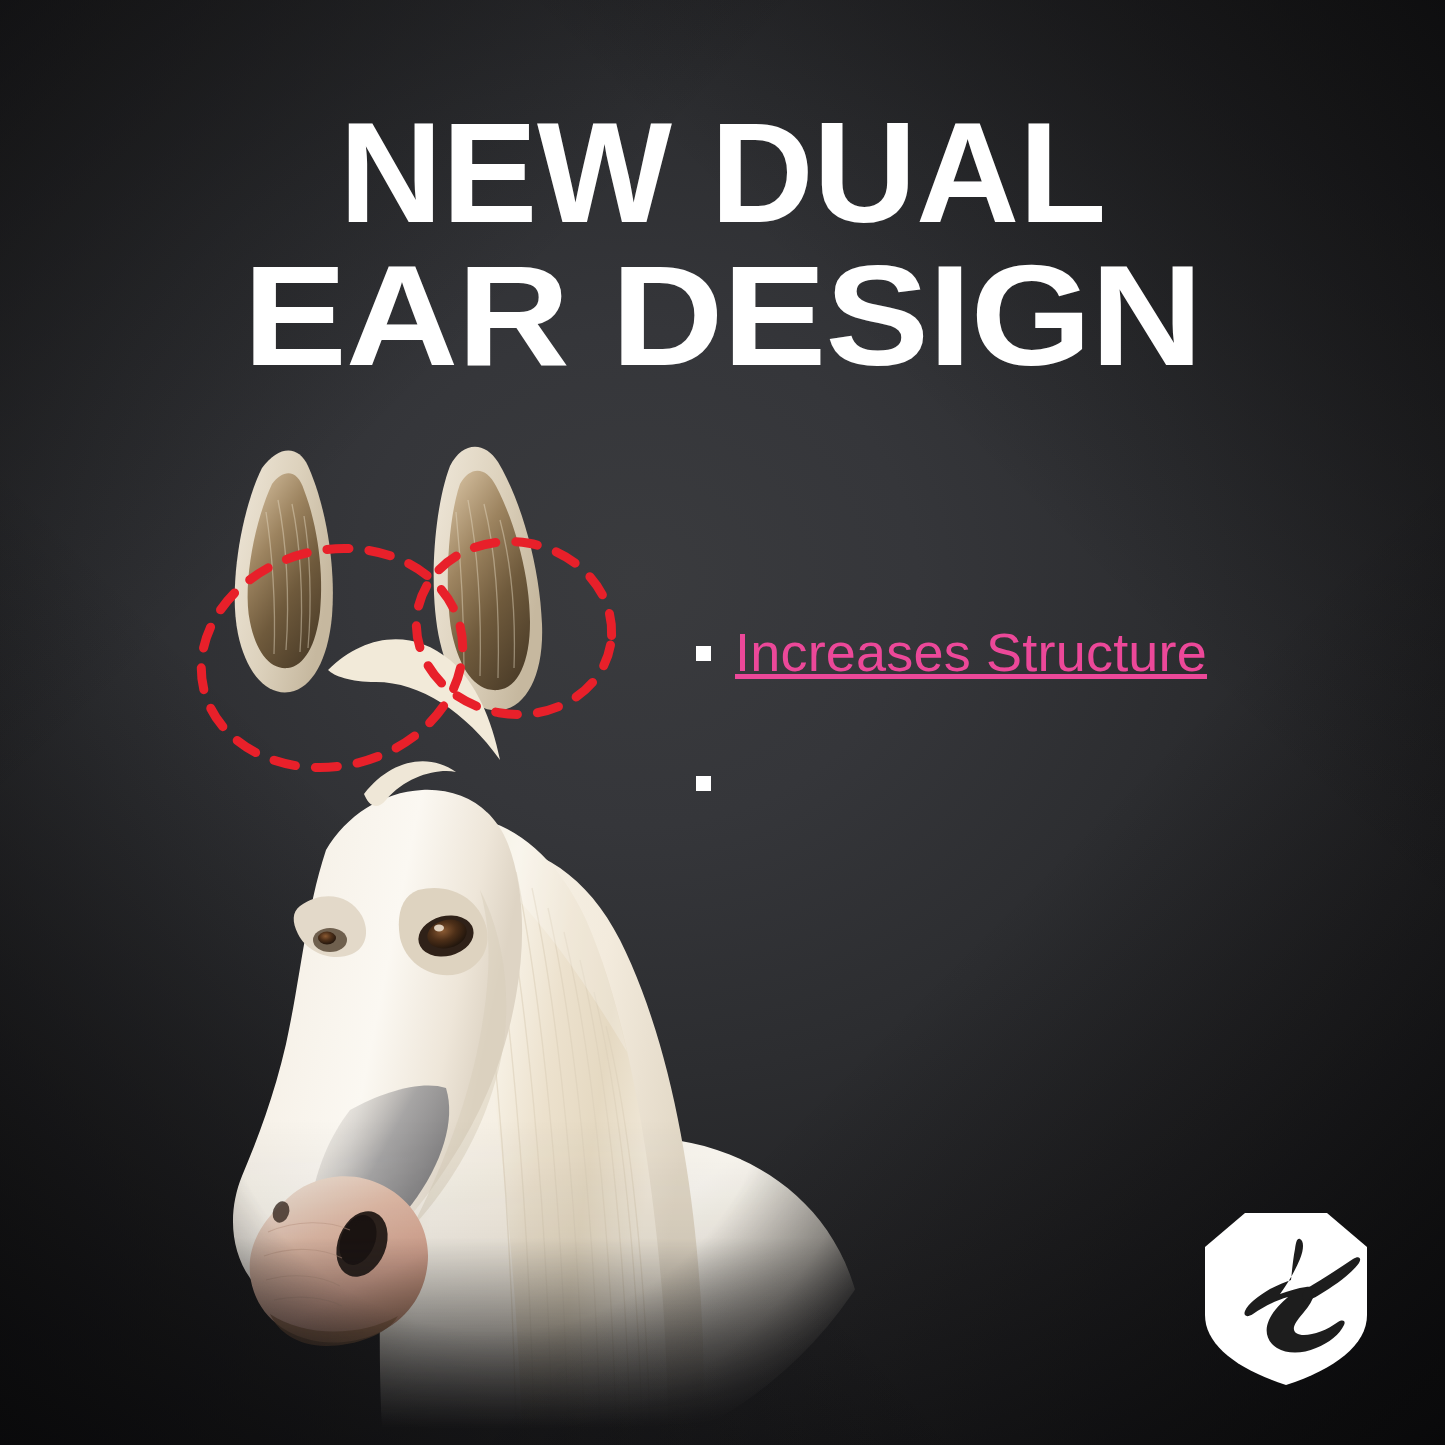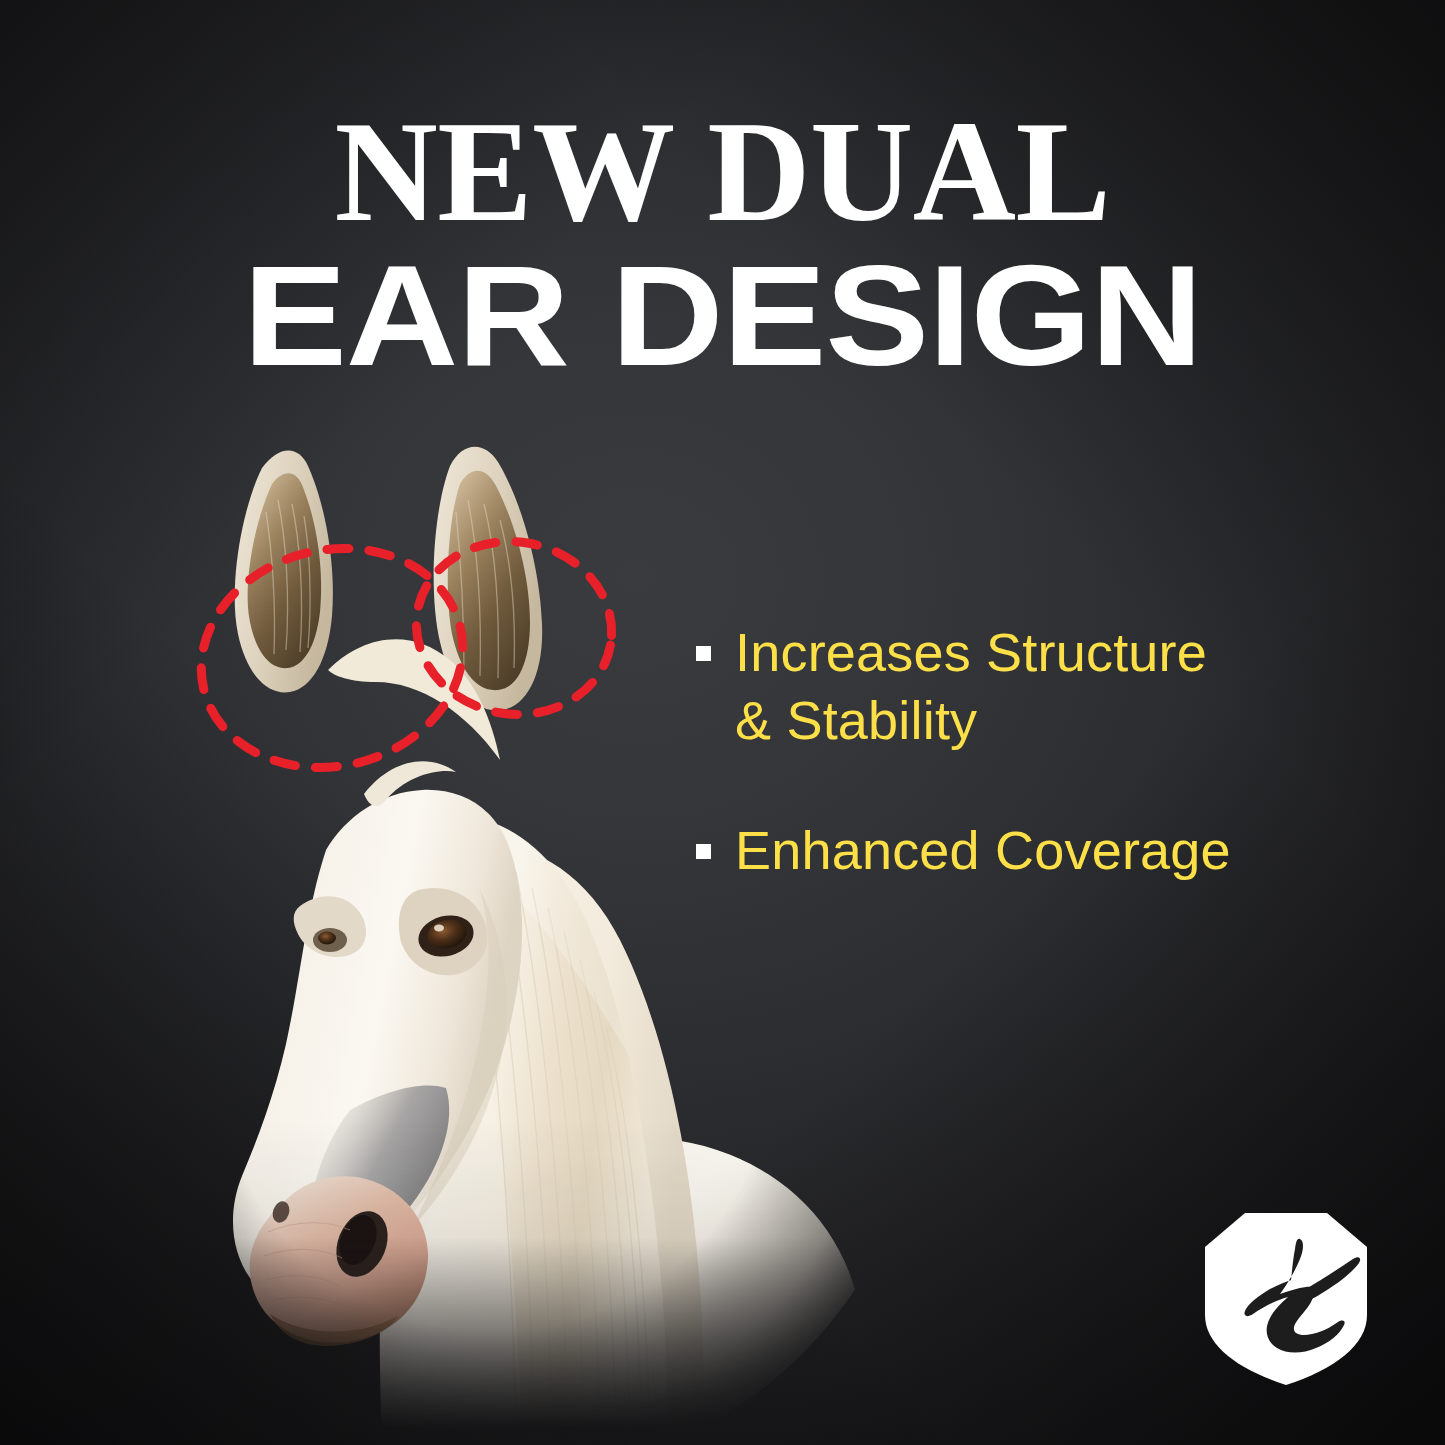--- a/index.html
+++ b/index.html
@@ -47,21 +47,20 @@
     z-index: 30;
     pointer-events: none;
   }
   .headline .hl-line {
     display: block;
     white-space: nowrap;
   }
   .hl-1 {
     font-size: 143px;
     transform: scaleX(1.0);
-    font-family: Liberation Serif, serif;
   }
   .hl-2 {
     font-size: 143px;
     letter-spacing: -1px;
     margin-top: 6px;
     transform: scaleX(1.09);
   }
 
   
   .bullets {
@@ -78,25 +77,26 @@
   }
   .bullet-mark {
     width: 15px;
     height: 15px;
     background: #ffffff;
     flex: 0 0 auto;
     margin-top: 28px;
     margin-right: 24px;
   }
   .bullet-text {
-    color: #fde047;
+    color: #ec4899;
     font-size: 54px;
     line-height: 1.26;
     font-weight: 400;
     letter-spacing: 0.2px;
+    text-decoration: underline;
   }
 
   
   .horse-stage {
     position: absolute;
     left: 150px;
     top: 420px;
     width: 720px;
     height: 1010px;
     z-index: 10;
@@ -323,28 +323,27 @@
 
     </svg>
   </div>
 
   <div class="bullets">
 
     <div class="bullet-row">
       <span class="bullet-mark"></span>
       <span class="bullet-text">
         <span>Increases Structure</span><br>
-        <span>&amp; Stability</span>
       </span>
     </div>
 
     <div class="bullet-row">
       <span class="bullet-mark"></span>
       <span class="bullet-text">
-        <span>Enhanced Coverage</span><br>
+        <br>
       </span>
     </div>
 
   </div>
 
   <div class="logo">
     <svg viewBox="0 0 166 176" xmlns="http://www.w3.org/2000/svg" aria-hidden="true">
       <path d="M42 2 L124 2 L164 36 L164 104 C164 134, 132 158, 83 174
                C 34 158, 2 134, 2 104 L2 36 Z" fill="#ffffff"></path>
       <g fill="#1d1d1d">

